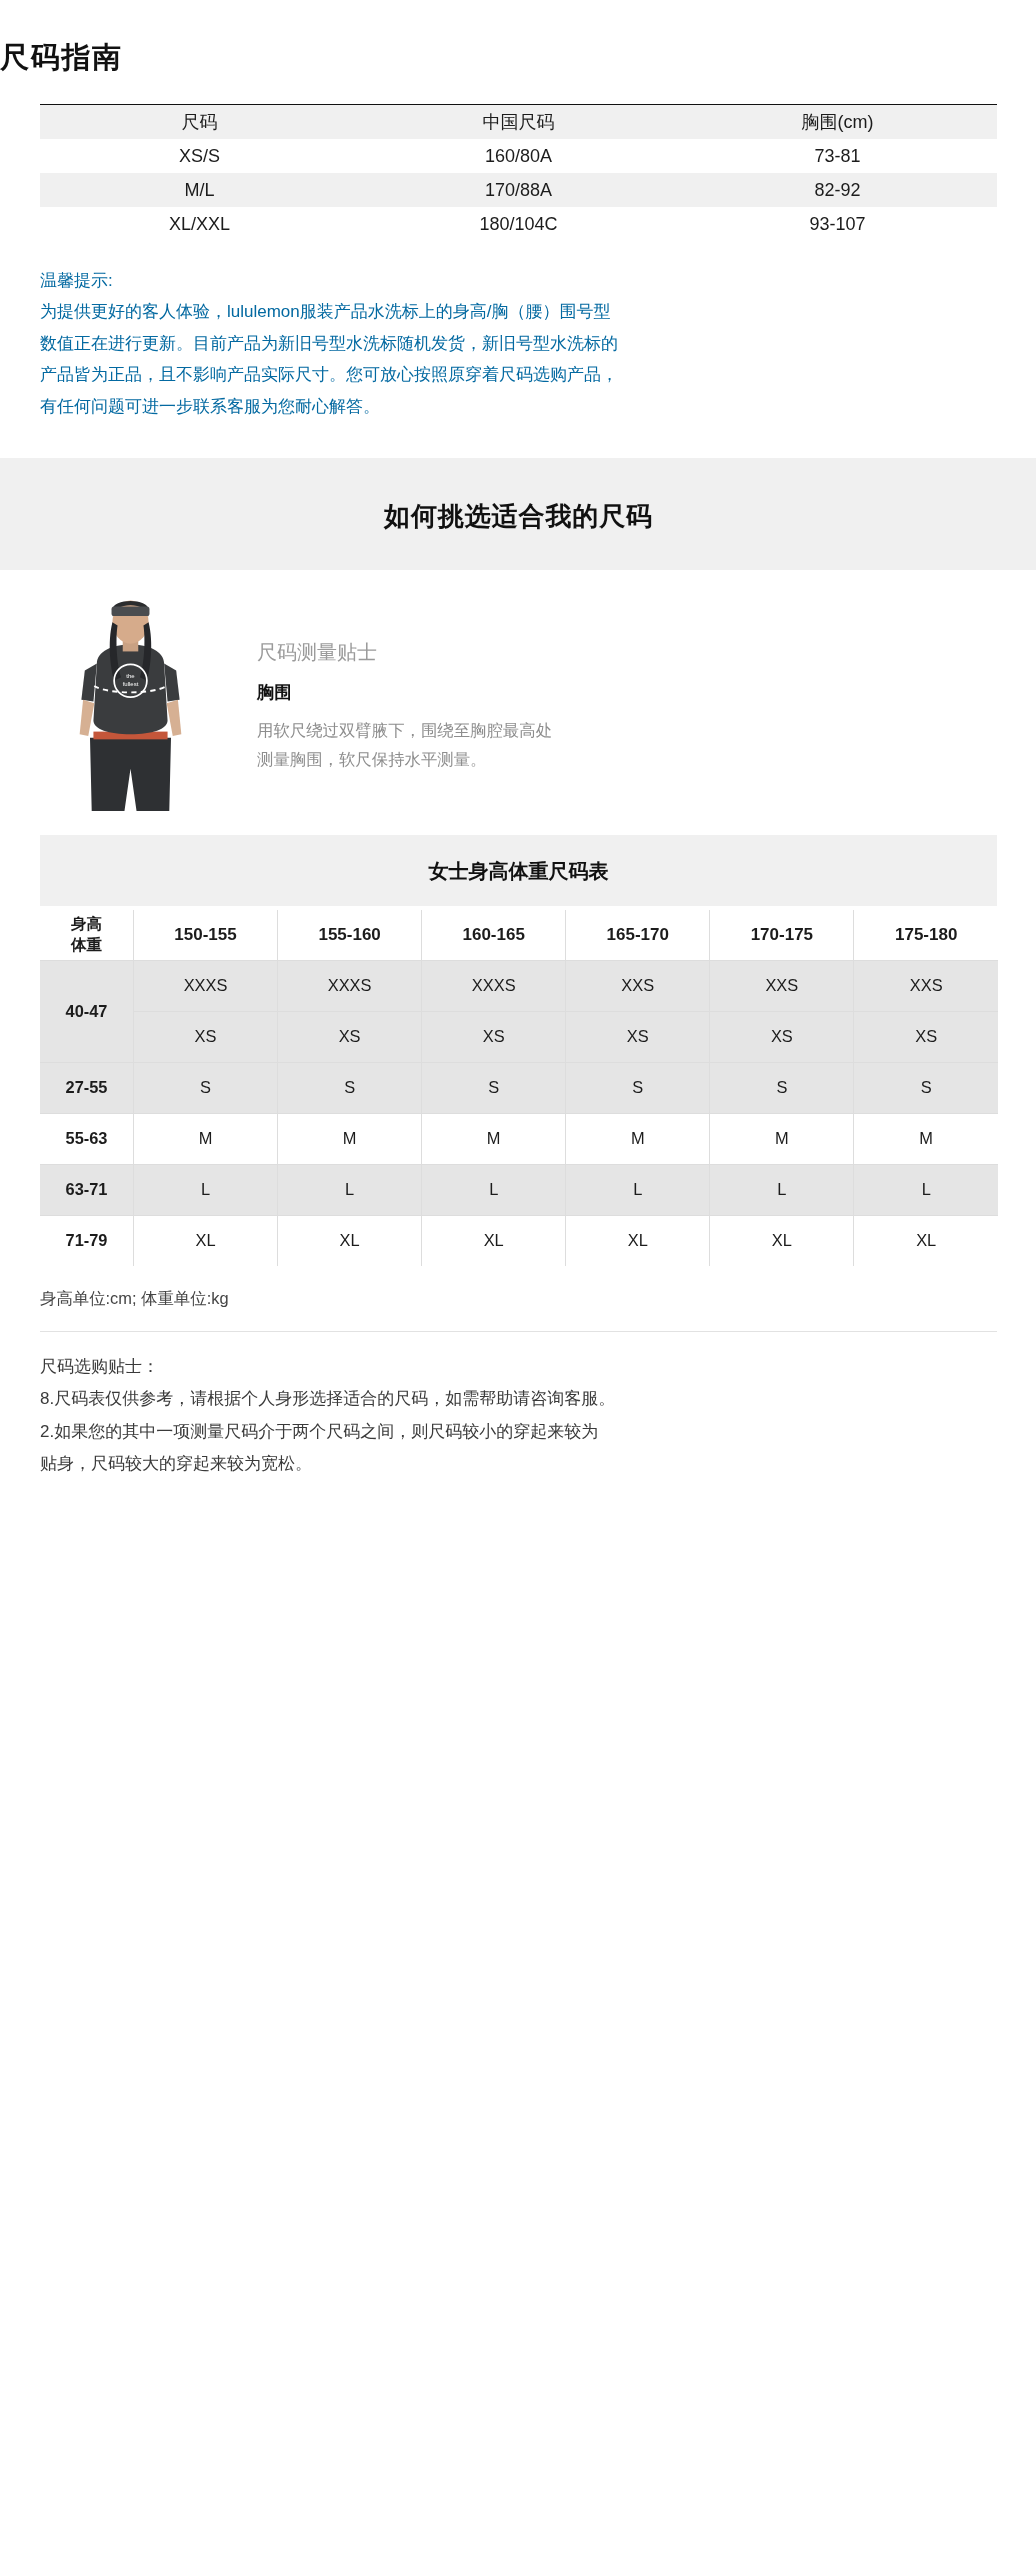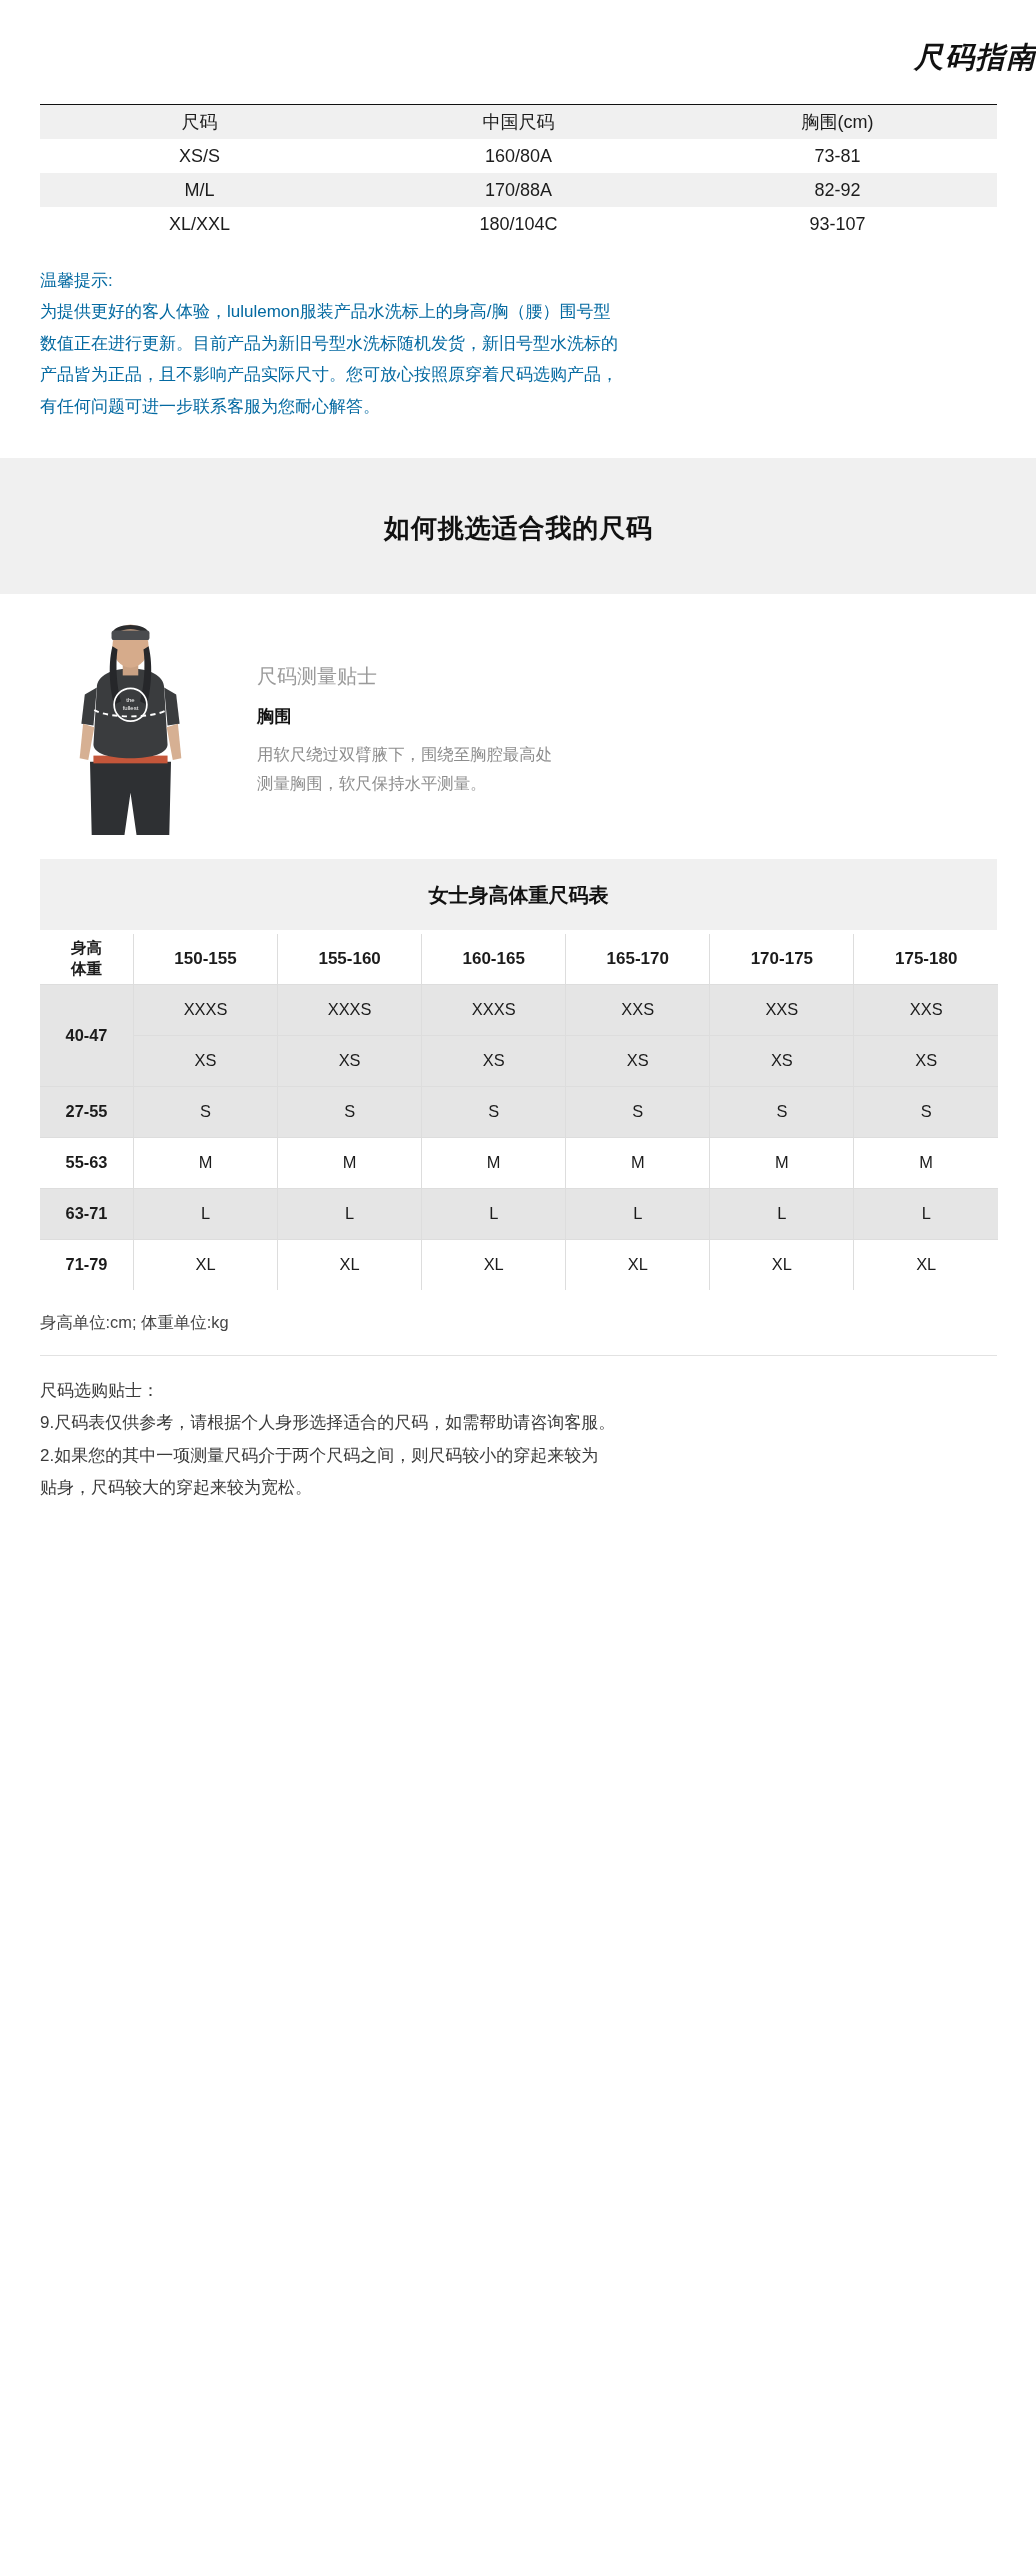--- a/index.html
+++ b/index.html
@@ -15,28 +15,27 @@
   }
   .page {
     width: 1037px;
     box-sizing: border-box;
     padding: 0;
     position: relative;
   }
 
   
   .main-title {
-    text-align: right;
+    text-align: left;
     font-size: 29px;
     font-weight: bold;
     letter-spacing: 1.7px;
     padding-top: 38px;
     padding-bottom: 26px;
     color: #111;
-    font-style: italic;
   }
 
   
   .size-table-wrap {
     margin: 0 40px;
     border-top: 1.7px solid #111;
   }
   table.size-table {
     width: 100%;
     border-collapse: collapse;
@@ -68,21 +67,21 @@
     display: block;
   }
 
   
   .grey-band {
     margin-top: 36px;
     background: #f0f0f0;
     padding: 41px 0 36px 0;
   }
   .grey-band h2 {
-    margin: 12px;
+    margin: 0;
     text-align: center;
     font-size: 26px;
     font-weight: bold;
     letter-spacing: 0.9px;
     color: #111;
   }
 
   
   .tips-row {
     display: flex;
@@ -359,19 +358,19 @@
     </tr>
   </tbody>
     </table>
 
   <div class="units">身高单位:cm; 体重单位:kg</div>
 
   <div class="footer-rule"></div>
 
   <div class="footer-note">
     <span class="ln">尺码选购贴士：</span>
-    <span class="ln">9.尺码表仅供参考，请根据个人身形选择适合的尺码，如需帮助请咨询客服。</span>
+    <span class="ln">8.尺码表仅供参考，请根据个人身形选择适合的尺码，如需帮助请咨询客服。</span>
     <span class="ln">2.如果您的其中一项测量尺码介于两个尺码之间，则尺码较小的穿起来较为</span>
     <span class="ln">贴身，尺码较大的穿起来较为宽松。</span>
   </div>
 
 </div>
 
 
 </body></html>

